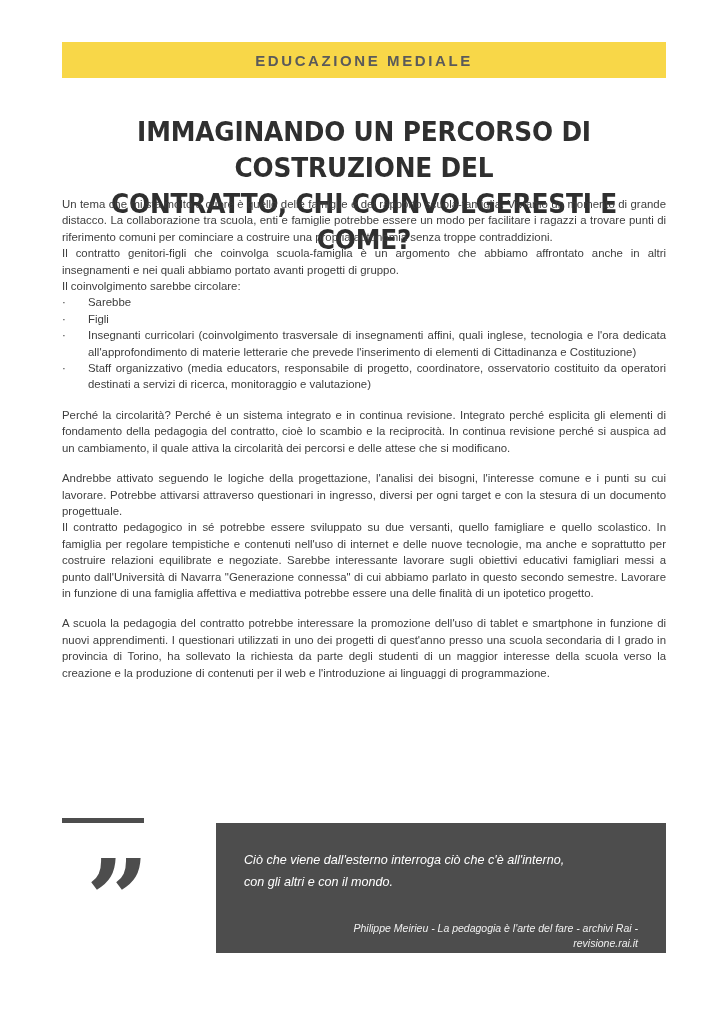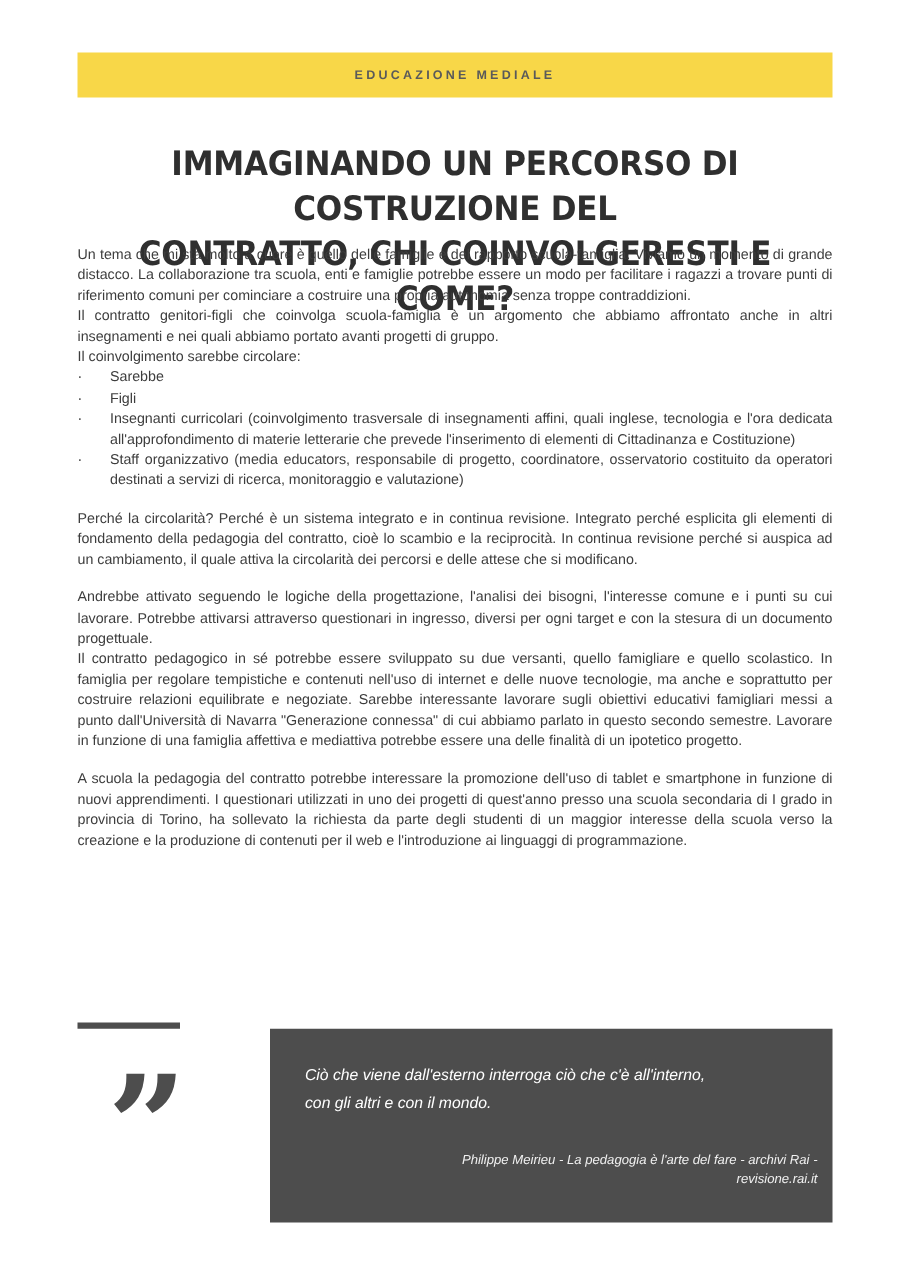--- a/index.html
+++ b/index.html
@@ -25,21 +25,21 @@
     left: 62px;
     top: 42px;
     width: 604px;
     height: 36px;
     background: #f8d748;
     display: flex;
     align-items: center;
     justify-content: center;
   }
   .banner-text {
-    font-size: 10px;
+    font-size: 15px;
     letter-spacing: 2.6px;
     color: #5a5a5a;
     font-weight: bold;
     text-transform: uppercase;
   }
   
   .title {
     position: absolute;
     left: 62px;
     top: 96px;
@@ -100,24 +100,24 @@
     line-height: 110px;
     font-weight: bold;
     color: #4d4d4d;
     letter-spacing: -6px;
   }
   .quote-box {
     position: absolute;
     left: 216px;
     top: 823px;
     width: 450px;
-    height: 155px;
+    height: 130px;
     background: #4d4d4d;
     box-sizing: border-box;
-    padding: 26px 12px 18px 28px;
+    padding: 26px 28px 18px 28px;
     color: #ffffff;
   }
   .quote-text {
     font-style: italic;
     font-size: 12.6px;
     line-height: 22px;
     color: #ffffff;
   }
   .quote-attr {
     margin-top: 28px;

